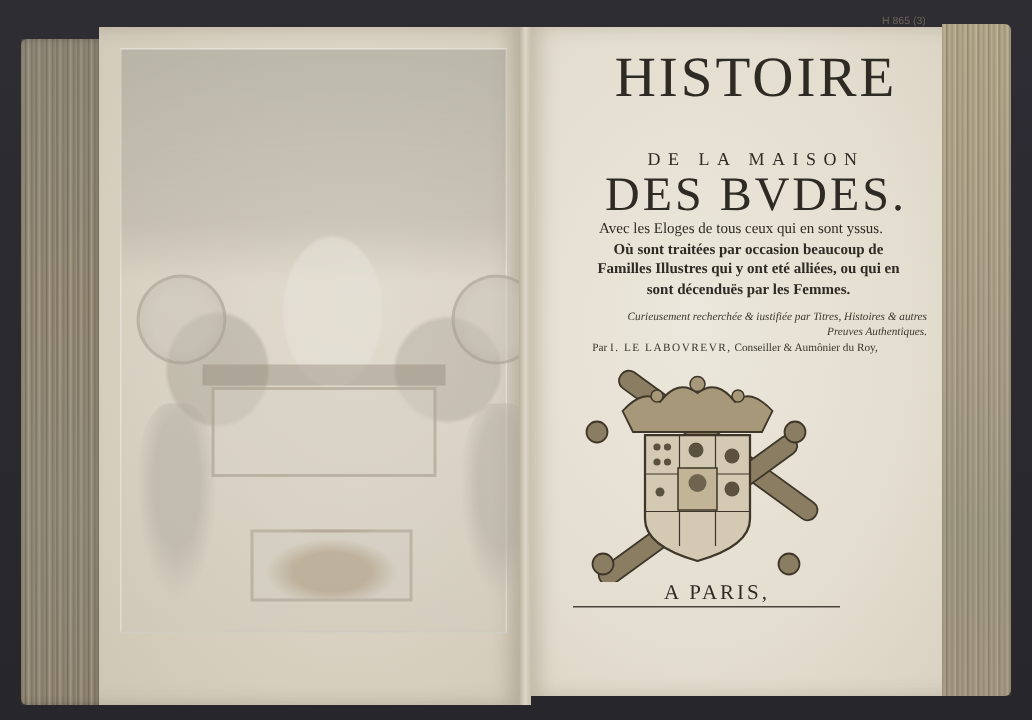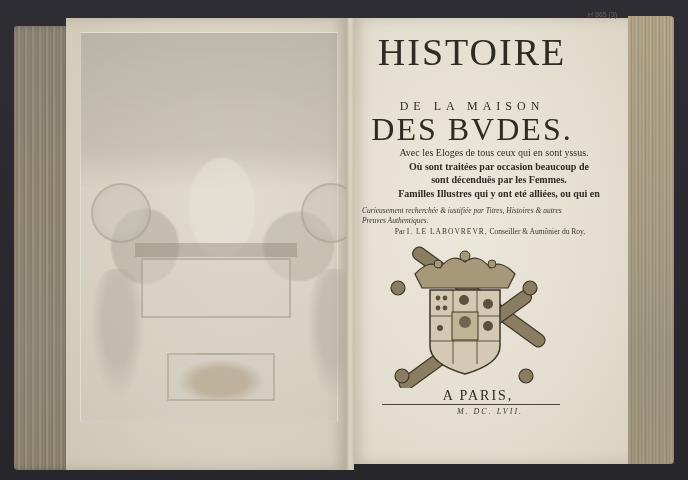--- a/index.html
+++ b/index.html
@@ -74,29 +74,29 @@
       background: repeating-linear-gradient(90deg,#a89a7e 0px,#c1b498 2px,#958a72 3px,#b9ac90 5px,#9f937a 7px);
       border-radius: 0 4px 4px 0;
     }
     .right-edge::after {
       content: ""; position: absolute; inset: 0;
       background: linear-gradient(180deg, rgba(120,115,100,0) 0%, rgba(110,115,110,.15) 50%, rgba(110,115,105,.3) 75%, rgba(100,95,85,.2) 100%);
     }
 
     .shelfmark { position: absolute; left: 588px; top: 11px; font-size: 7px; color: #6a6458; font-family: "Liberation Sans", sans-serif; }
 
-    .tp { position: absolute; left: 332px; width: 280px; text-align: center; color: #2e2a24; }
+    .tp { position: absolute; left: 364px; width: 280px; text-align: center; color: #2e2a24; }
     .t1 { top: 32px; font-size: 38px; letter-spacing: 2px; line-height: 40px; }
     .t2 { top: 75px; font-size: 22px; letter-spacing: 1px; line-height: 24px; }
     .t3 { top: 99px; font-size: 12px; letter-spacing: 5px; line-height: 14px; }
     .t4 { top: 112px; font-size: 32px; letter-spacing: 2px; line-height: 34px; }
     .body-text { position: absolute; left: 366px; top: 146px; width: 256px; font-size: 10px; line-height: 13.5px; color: #2e2a24; }
     .body-text .l { display: block; text-align: center; }
     .body-text .i1 { padding-left: 10px; font-weight: bold; }
-    .italic-text { position: absolute; left: 362px; top: 206px; width: 256px; font-size: 7.5px; font-style: italic; text-align: left; line-height: 10px; color: #3a352e; }
+    .italic-text { position: absolute; left: 362px; top: 206px; width: 256px; font-size: 7.5px; font-style: italic; text-align: right; line-height: 10px; color: #3a352e; }
     .author { position: absolute; left: 362px; top: 227px; width: 256px; font-size: 7.5px; text-align: center; line-height: 10px; color: #3a352e; }
     .author .sc { letter-spacing: 1px; }
 
     .arms { position: absolute; left: 380px; top: 246px; width: 170px; height: 142px; }
 
     .imprint { position: absolute; left: 350px; top: 388px; width: 256px; text-align: center; font-size: 14px; letter-spacing: 2px; color: #2e2a24; }
     .rule { position: absolute; left: 382px; top: 404px; width: 178px; height: 1px; background: #4a443a; }
     .date { position: absolute; left: 350px; top: 407px; width: 280px; text-align: center; font-size: 8px; font-style: italic; letter-spacing: 2px; color: #3a352e; }
   </style>
 </head>
@@ -121,22 +121,22 @@
 
   <div class="shelfmark">H 865 (3)</div>
 
   <div class="tp t1">HISTOIRE</div>
   <div class="tp t4">DES BVDES.</div>
   <div class="tp t3">DE LA MAISON</div>
 
   <div class="body-text">
     <span class="l">Avec les Eloges de tous ceux qui en sont yssus.</span>
     <span class="l i1">Où sont traitées par occasion beaucoup de</span>
+    <span class="l i1">Familles Illustres qui y ont eté alliées, ou qui en</span>
     <span class="l i1">sont décenduës par les Femmes.</span>
-    <span class="l i1">Familles Illustres qui y ont eté alliées, ou qui en</span>
   </div>
 
   <div class="italic-text">
     <div>Curieusement recherchée &amp; iustifiée par Titres, Histoires &amp; autres</div>
     <div>Preuves Authentiques.</div>
   </div>
 
   <div class="author">
     <div>
       <span>Par</span>
@@ -174,14 +174,13 @@
         <circle cx="65" cy="62" r="2.4"></circle>
       <circle cx="84" cy="54" r="5"></circle>
       <circle cx="108" cy="58" r="5"></circle>
       <circle cx="108" cy="80" r="5"></circle>
       <circle cx="60" cy="82" r="3"></circle>
     </g>
   </svg>
 
   <div class="imprint">A PARIS,</div>
   <div class="rule"></div>
-  <div class="date">M. DC. LVII.</div>
 </div>
 
 </body></html>

